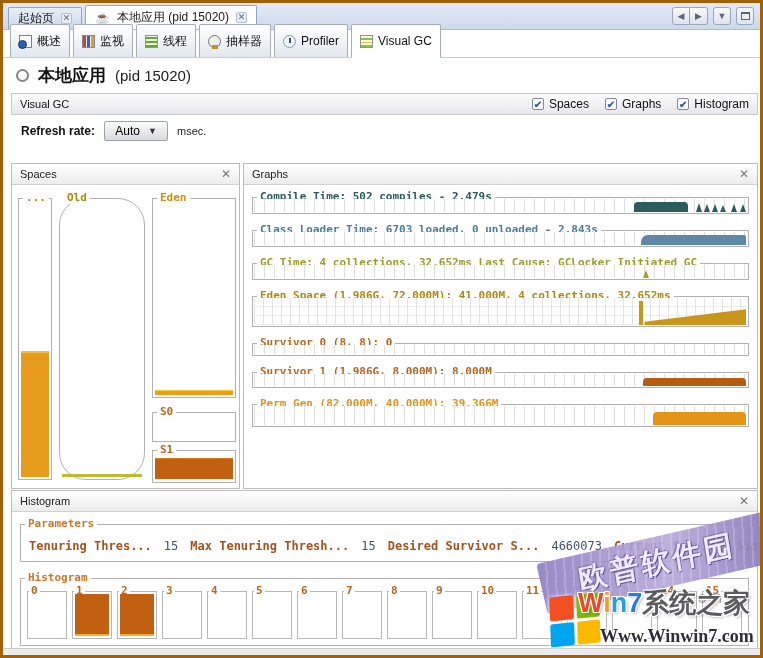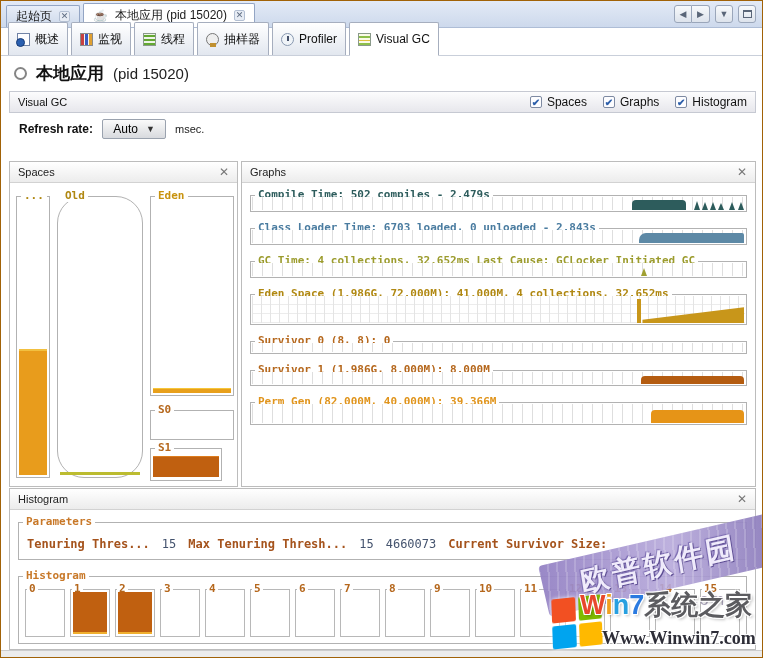--- a/index.html
+++ b/index.html
@@ -1,17 +1,17 @@
 <!DOCTYPE html>
 <html><head>
 <meta charset="utf-8">
 <style>
   html,body{margin:0;padding:0;background:#c8c8c8;}
   *{box-sizing:border-box;}
-  .app{position:relative;width:763px;height:658px;background:#fff;border:1px solid #a16207;
+  .app{position:relative;width:763px;height:658px;background:#fff;border:3px solid #a16207;
        font-family:"Liberation Sans",sans-serif;overflow:hidden;}
 
   
   .doctabbar{position:absolute;left:0;top:0;right:0;height:27px;
     background:linear-gradient(#e3eaf6,#cdd9ec);border-bottom:1px solid #aebdd6;
     display:flex;align-items:flex-end;padding-left:5px;}
   .doctab{display:inline-flex;align-items:center;gap:7px;height:22px;padding:0 9px;
     border:1px solid #93a5c4;border-bottom:none;border-radius:2px 2px 0 0;
     background:linear-gradient(#e8eef8,#ccd8ea);font-size:12px;color:#1a1a1a;margin-right:3px;cursor:default;}
   .doctab.active{background:#fff;height:24px;}
@@ -260,21 +260,21 @@
         <span class="leg" style="color:#b08812;">Old</span>
         <div class="oldbar"></div>
       </div>
       <div class="fs gridboth" style="left:140px;top:13px;width:84px;height:200px;">
         <span class="leg" style="color:#c8930f;">Eden</span>
         <div class="edenbar"></div>
       </div>
       <div class="fs gridboth" style="left:140px;top:227px;width:84px;height:30px;">
         <span class="leg" style="color:#b5671c;">S0</span>
       </div>
-      <div class="fs" style="left:140px;top:265px;width:72px;height:33px;">
+      <div class="fs" style="left:140px;top:265px;width:84px;height:33px;">
         <span class="leg" style="color:#b5671c;">S1</span>
         <div class="s1bar"></div>
       </div>
     </div>
   </div>
 
   <div class="panel" style="left:240px;top:160px;width:515px;height:326px;">
     <div class="phead">
       <span>Graphs</span>
       <span class="pclose">✕</span>
@@ -338,20 +338,21 @@
       <span class="pclose">✕</span>
     </div>
     <div class="pbody" style="height:139px;">
       <div class="fs" style="left:8px;top:12px;right:8px;height:38px;">
         <span class="leg" style="color:#c87828;">Parameters</span>
         <div class="paramrow">
           <span class="plabel">Tenuring Thres...</span>
           <span class="pvalue">15</span>
           <span class="plabel">Max Tenuring Thresh...</span>
           <span class="pvalue">15</span>
+          <span class="plabel">Desired Survivor S...</span>
           <span class="pvalue">4660073</span>
           <span class="plabel">Current Survivor Size:</span>
 
         </div>
       </div>
       <div class="fs" style="left:8px;top:66px;right:8px;height:68px;">
         <span class="leg" style="color:#c87828;">Histogram</span>
         <div class="bins" id="bins">
             <div class="bin gridboth">
               <span class="binleg">0</span>

